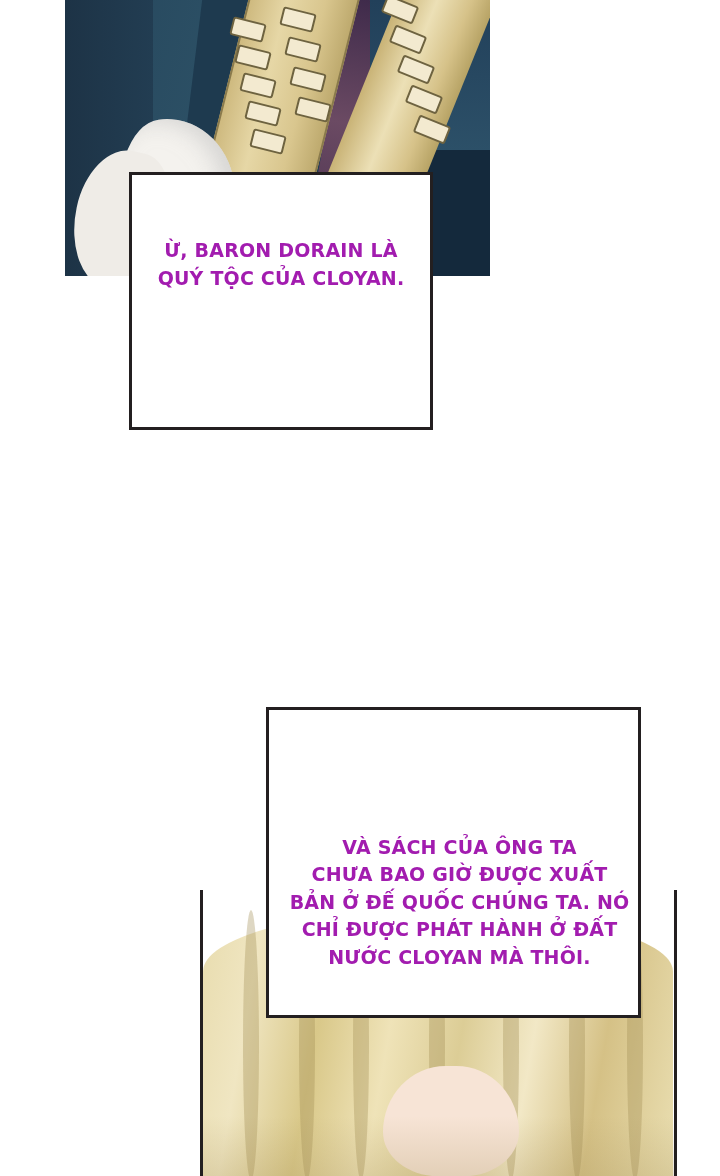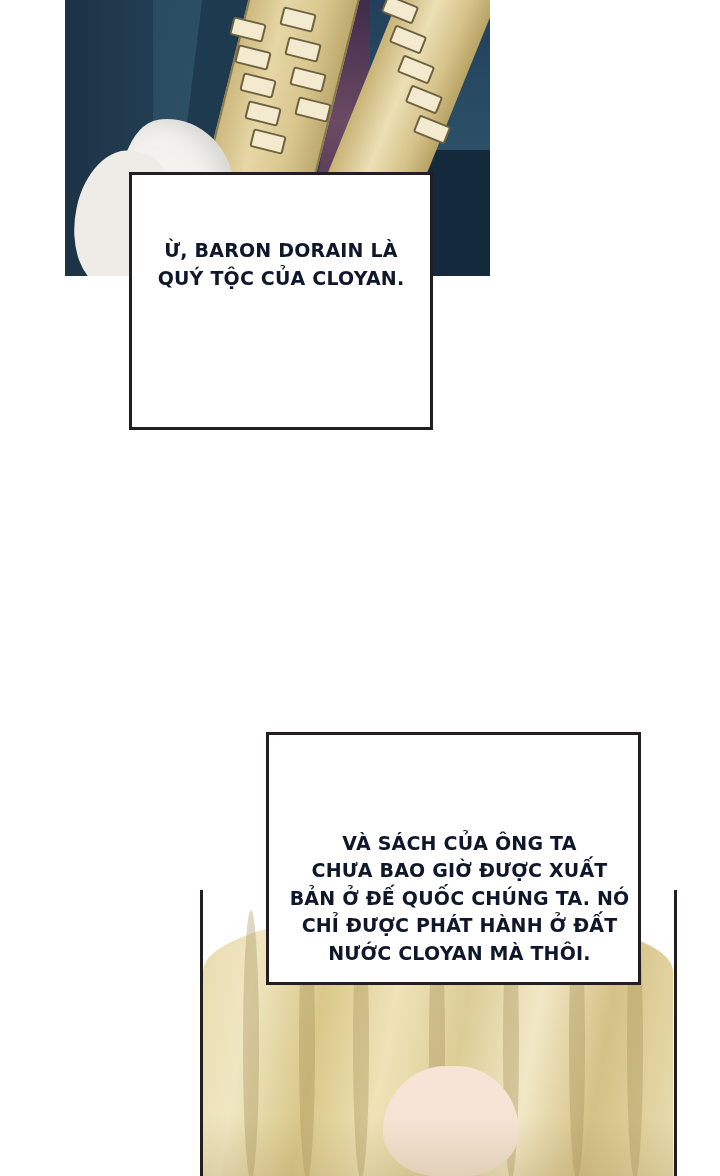--- a/index.html
+++ b/index.html
@@ -188,42 +188,42 @@
     position: absolute;
     background: #ffffff;
     border: 3px solid #231f20;
     box-sizing: border-box;
     display: flex;
     align-items: center;
     justify-content: center;
   }
   .bubble-text {
     text-align: center;
-    color: #0f172a;
+    color: #a21caf;
     font-family: "DejaVu Sans", sans-serif;
     font-weight: 600;
     letter-spacing: 0.2px;
     line-height: 1.45;
     white-space: pre-line;
   }
   #bubble-1 {
     left: 129px;
     top: 172px;
     width: 304px;
     height: 258px;
   }
   #bubble-1 .bubble-text {
     font-size: 19px;
     transform: translateY(-36px);
   }
   #bubble-2 {
     left: 266px;
-    top: 732px;
+    top: 707px;
     width: 375px;
-    height: 253px;
+    height: 311px;
     padding-left: 12px;
   }
   #bubble-2 .bubble-text {
     font-size: 19px;
     transform: translateY(40px);
   }
 </style>
 </head>
 <body>
 

